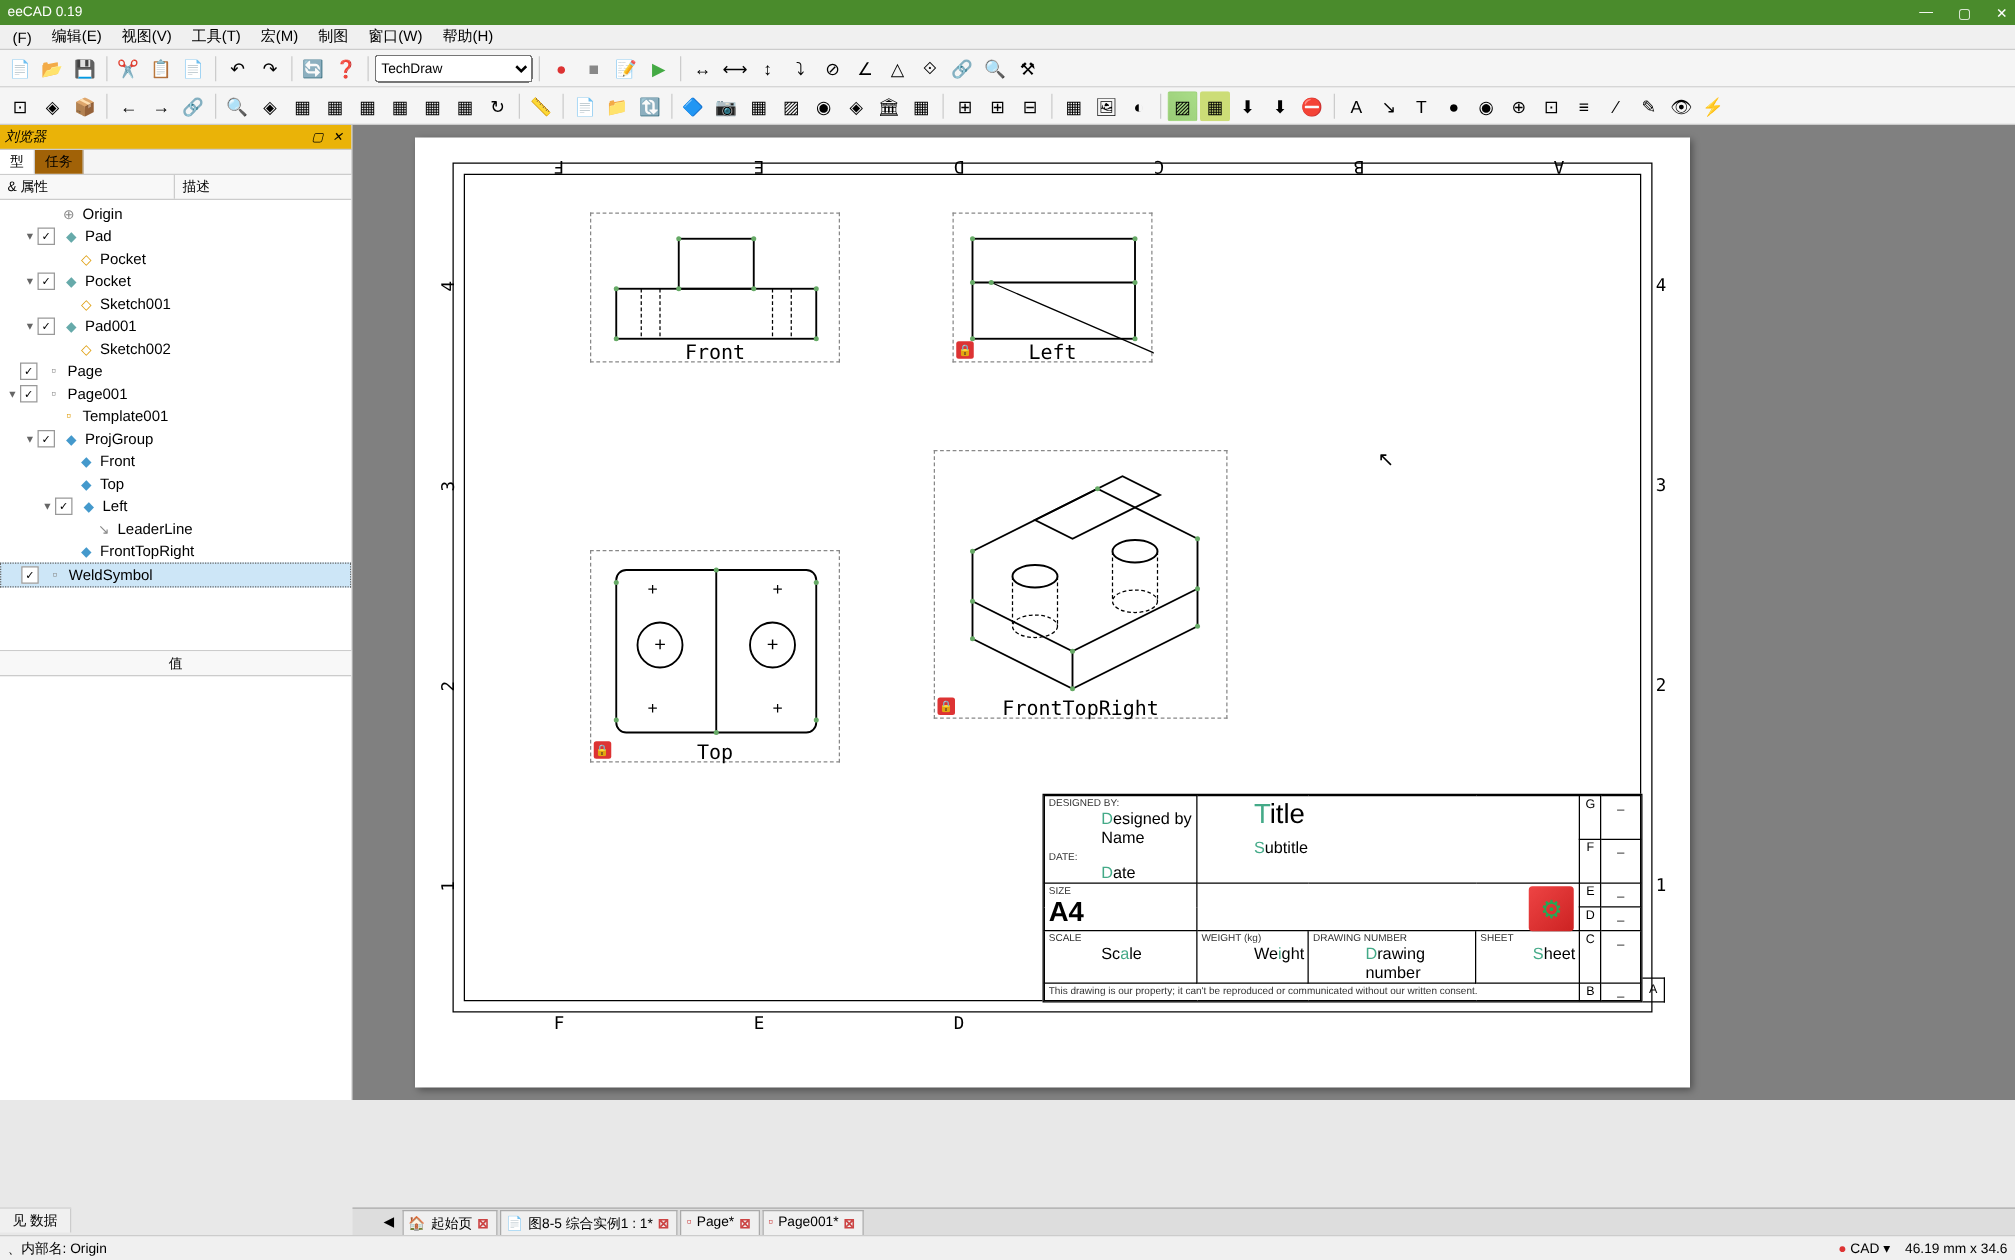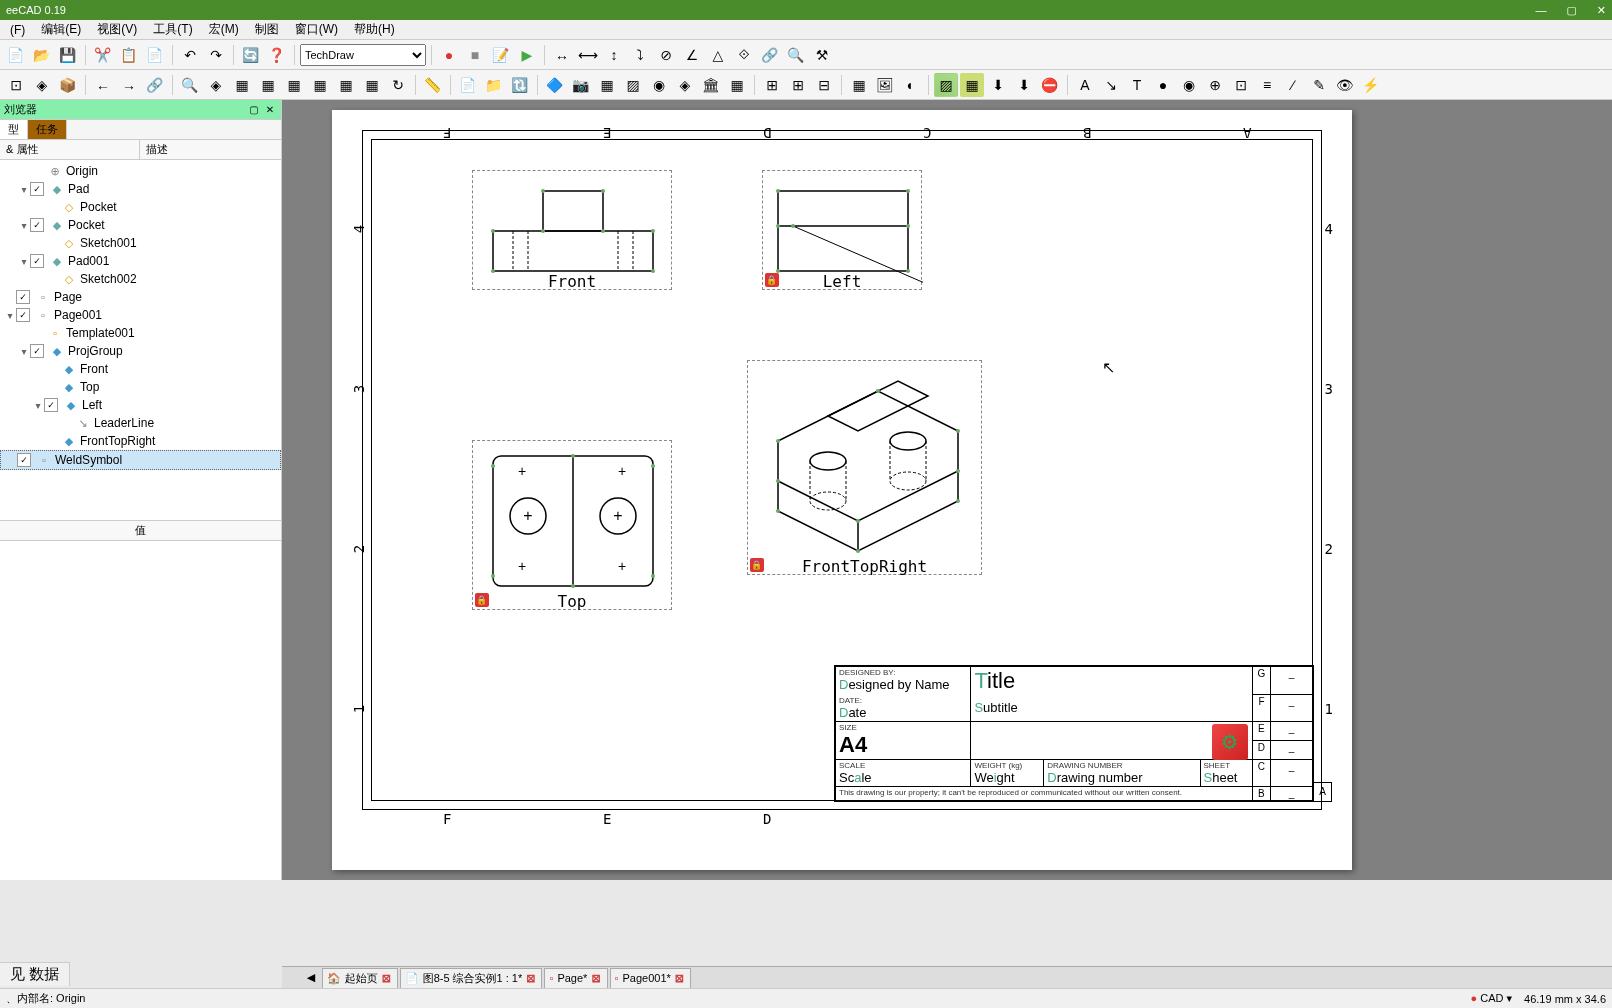--- a/index.html
+++ b/index.html
@@ -12,57 +12,57 @@
 .menubar { background: #f0f0f0; height: 20px; display: flex; align-items: center; font-size: 12px; padding: 0 2px; border-bottom: 1px solid #ccc; }
 .menubar span { padding: 0 8px; cursor: pointer; }
 
 .toolbar { background: #f5f5f5; height: 30px; display: flex; align-items: center; border-bottom: 1px solid #ccc; padding: 0 4px; gap: 2px; }
 .toolbar .tb-btn { width: 24px; height: 24px; display: flex; align-items: center; justify-content: center; border: 1px solid transparent; border-radius: 2px; cursor: pointer; font-size: 14px; }
 .toolbar .sep { width: 1px; height: 20px; background: #ccc; margin: 0 3px; }
 .toolbar select { height: 22px; width: 126px; font-size: 11px; }
 
 .main { display: flex; height: 780px; }
 .sidebar { width: 282px; background: #f5f5f5; border-right: 1px solid #ccc; display: flex; flex-direction: column; }
-.panel-header { background: #86efac; font-size: 11px; padding: 2px 4px; border-bottom: 1px solid #ccc; display: flex; justify-content: space-between; align-items: center; }
+.panel-header { background: #eab308; font-size: 11px; padding: 2px 4px; border-bottom: 1px solid #ccc; display: flex; justify-content: space-between; align-items: center; font-style: italic; }
 .panel-header .close-btns { display: flex; gap: 2px; }
 .panel-header .close-btns span { width: 14px; height: 14px; display: flex; align-items: center; justify-content: center; cursor: pointer; font-size: 10px; }
 .tabs { display: flex; font-size: 11px; border-bottom: 1px solid #ccc; }
 .tabs .tab { padding: 2px 8px; border-right: 1px solid #ccc; cursor: pointer; background: #a16207; }
 .tabs .tab.active { background: #fff; }
 .tree-header { display: flex; font-size: 11px; border-bottom: 1px solid #ccc; background: #f8f8f8; }
 .tree-header div { padding: 2px 6px; }
 .tree-header div:first-child { width: 140px; border-right: 1px solid #ccc; }
 .tree { flex: 1; overflow-y: auto; font-size: 12px; background: #fff; padding: 2px 0; }
 .tree-item { display: flex; align-items: center; padding: 1px 4px; cursor: pointer; white-space: nowrap; }
 .tree-item.selected { background: #cde6f7; border: 1px dotted #666; }
 .tree-item .indent { display: inline-block; }
 .tree-item .expander { width: 12px; text-align: center; color: #666; font-size: 10px; }
 .tree-item .chk { width: 14px; height: 14px; display: inline-flex; align-items: center; justify-content: center; border: 1px solid #999; margin-right: 2px; font-size: 9px; background:#fff;}
 .tree-item .icon { width: 16px; height: 16px; margin: 0 3px; display: inline-flex; align-items: center; justify-content: center; font-size: 11px; }
 .prop-panel { height: 360px; border-top: 1px solid #ccc; background: #fff; }
 .prop-header { display: flex; font-size: 11px; border-bottom: 1px solid #ccc; background: #f8f8f8; }
 .prop-header div { padding: 2px 6px; flex: 1; text-align: center; }
-.bottom-tabs { display: flex; font-size: 15px; border-top: 1px solid #ccc; position: absolute; bottom: 22px; left: 0; }
+.bottom-tabs { display: flex; font-size: 11px; border-top: 1px solid #ccc; position: absolute; bottom: 22px; left: 0; }
 .bottom-tabs .tab { padding: 2px 10px; border-right: 1px solid #ccc; background: #f0f0f0; cursor: pointer; }
 
 .canvas-area { flex: 1; background: #808080; position: relative; overflow: auto; }
 .drawing-page { position: absolute; left: 50px; top: 10px; width: 1020px; height: 760px; background: #fff; box-shadow: 2px 2px 6px rgba(0,0,0,0.4); }
 .page-border { position: absolute; left: 30px; top: 20px; right: 30px; bottom: 60px; border: 1px solid #000; }
 .page-border-inner { position: absolute; left: 8px; top: 8px; right: 8px; bottom: 8px; border: 1px solid #000; }
 .coord-label { position: absolute; font-family: monospace; font-size: 14px; }
 
 .view-box { position: absolute; border: 1px dashed #888; }
 .view-label { position: absolute; bottom: -2px; left: 50%; transform: translateX(-50%); font-family: monospace; font-size: 16px; }
 .lock-icon { position: absolute; bottom: 2px; left: 2px; width: 14px; height: 14px; background: #d33; border-radius: 2px; display: flex; align-items: center; justify-content: center; color: white; font-size: 9px; }
 
 .titleblock { position: absolute; right: 38px; bottom: 68px; width: 480px; border: 1px solid #000; font-size: 10px; background: #fff; }
 .titleblock table { border-collapse: collapse; width: 100%; }
 .titleblock td { border: 1px solid #000; padding: 1px 3px; vertical-align: top; }
 .tb-small { font-size: 8px; color: #333; }
-.tb-val { font-size: 13px; }
+.tb-val { font-size: 13px; margin-left: 42px; }
 .tb-hl { color: #4a8; }
 
 .doc-tabs { position: absolute; bottom: 20px; left: 282px; right: 0; height: 22px; background: #ddd; display: flex; align-items: center; font-size: 11px; border-top: 1px solid #aaa; padding-left: 20px; gap: 2px; }
 .doc-tabs .dtab { background: #f0f0f0; padding: 2px 6px 2px 4px; display: flex; align-items: center; gap: 4px; border: 1px solid #aaa; border-bottom: none; cursor: pointer; }
 .doc-tabs .dtab .x { color: #c44; font-weight: bold; cursor: pointer; }
 .doc-tabs .nav { width: 18px; text-align: center; cursor: pointer; }
 
 .statusbar { position: absolute; bottom: 0; left: 0; right: 0; height: 20px; background: #f0f0f0; border-top: 1px solid #ccc; display: flex; align-items: center; font-size: 11px; padding: 0 6px; justify-content: space-between; }
 .statusbar .right { display: flex; gap: 12px; align-items: center; }
 

